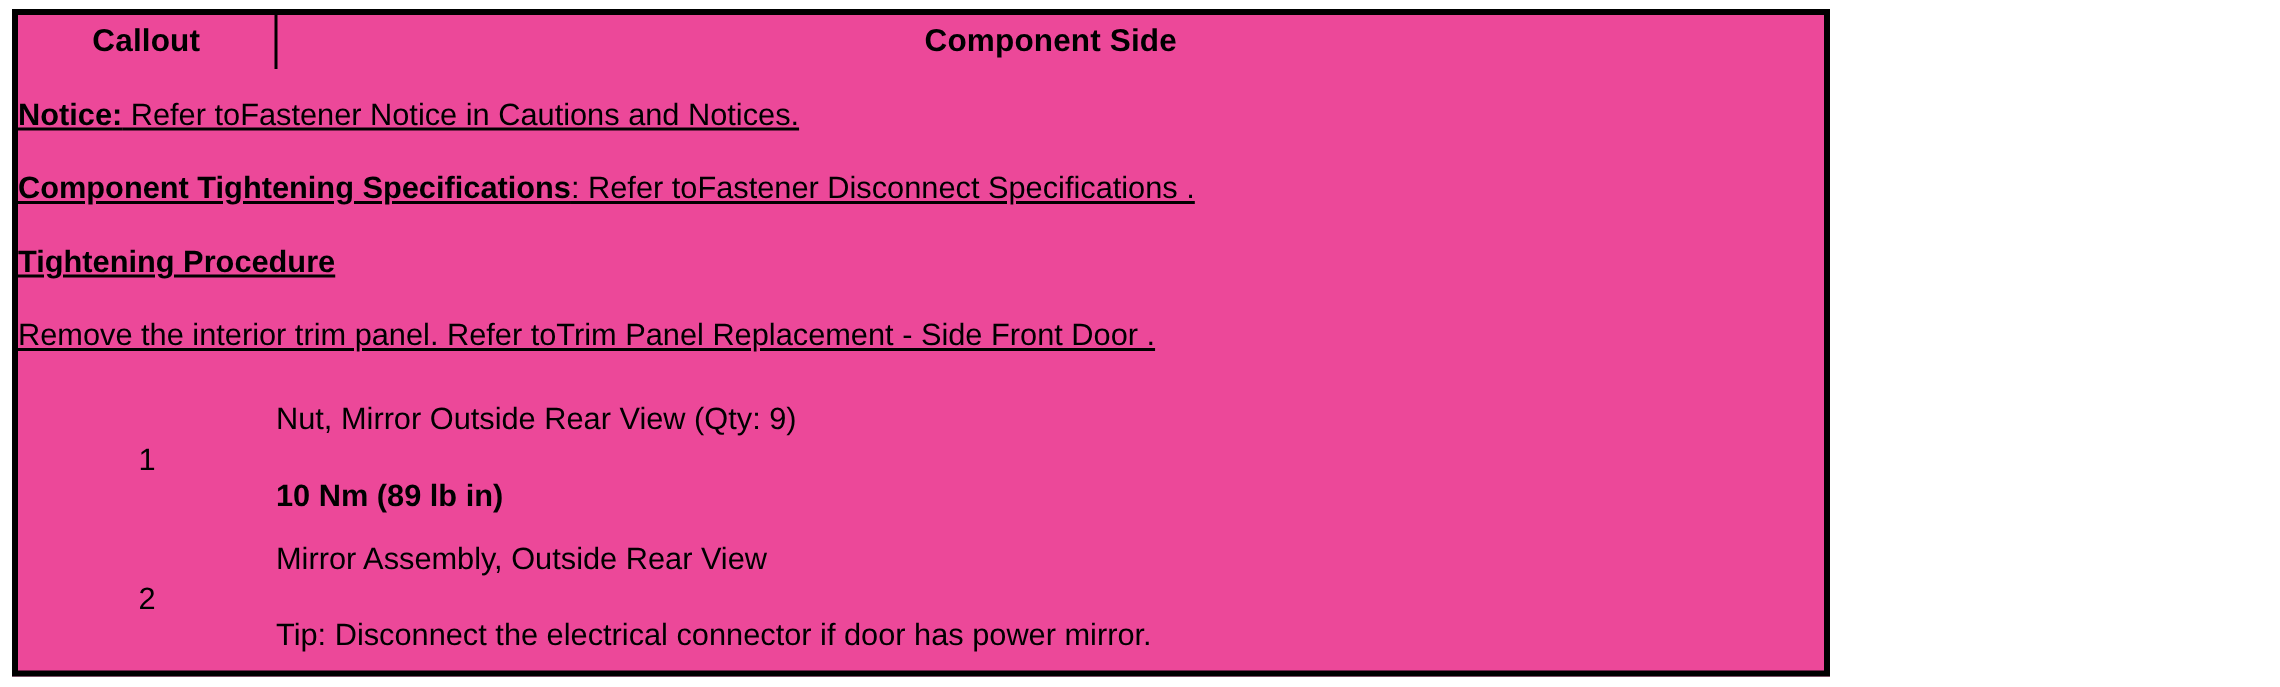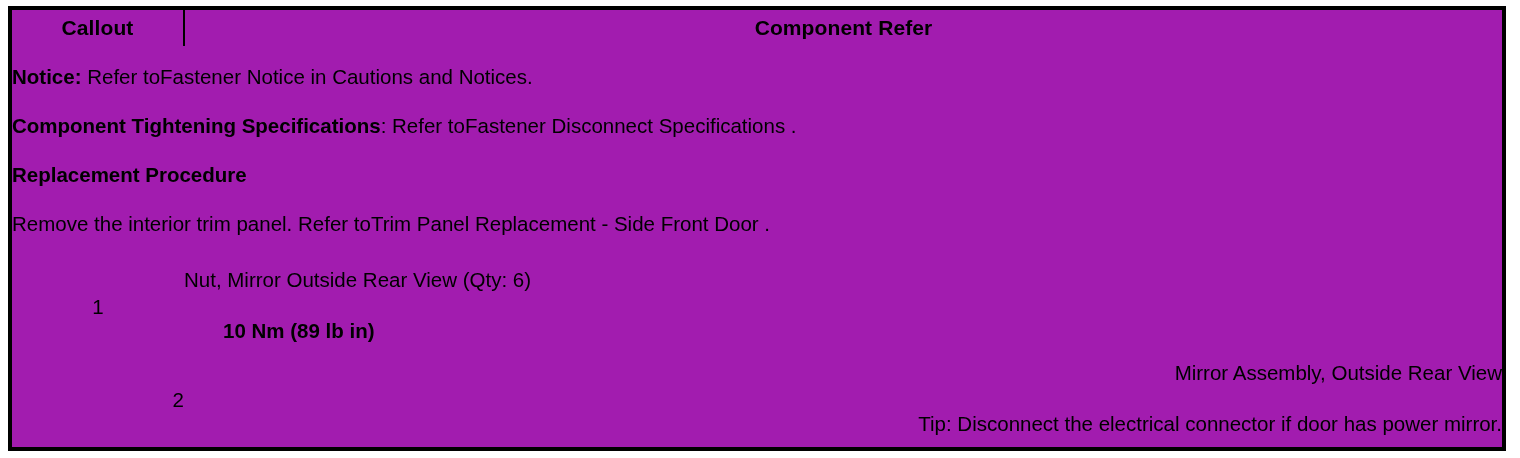--- a/index.html
+++ b/index.html
@@ -12,25 +12,25 @@
     height: 458px;
     font-family: "Liberation Sans", sans-serif;
     color: #000000;
     overflow: hidden;
   }
 
   .table-wrap {
     position: absolute;
     left: 8px;
     top: 6px;
-    width: 1498px;
+    width: 1212px;
     height: 445px;
     box-sizing: border-box;
     border: 4px solid #000000;
-    background: #a21caf;
+    background: #ec4899;
   }
 
   table.spec-table {
     width: 100%;
     height: 100%;
     border-collapse: collapse;
     table-layout: fixed;
   }
 
   table.spec-table td,
@@ -55,86 +55,86 @@
   }
   .hdr-row th.hdr-callout {
     border-right: 2px solid #000000;
   }
 
   
   .notice-row td {
     border-bottom: 2px solid #000000;
     padding: 9px 0 10px 6px;
     vertical-align: top;
+    text-decoration: underline;
   }
   .notice-line {
     font-size: 20.5px;
     line-height: 1.12;
     margin: 0 0 26px 0;
     white-space: nowrap;
   }
   .notice-line:last-child { margin-bottom: 4px; }
   .notice-line b { font-weight: bold; }
 
   
   .item-row td {
     border-bottom: 2px solid #000000;
   }
   .item-row:last-child td {
     border-bottom: 0;
-    text-align: right;
   }
   .cell-callout {
     text-align: center;
     font-size: 20.5px;
     border-right: 2px solid #000000;
   }
   .cell-name {
     padding: 9px 0 9px 8px;
     vertical-align: top;
   }
   .name-line {
     font-size: 20.5px;
     line-height: 1.12;
     margin: 0 0 28px 0;
     white-space: nowrap;
   }
-  .name-line:last-child { margin-bottom: 2px; margin-left: 39px; }
+  .name-line:last-child { margin-bottom: 2px; }
   .name-line b { font-weight: normal; }
   .bold-line { font-weight: bold; }
 </style>
 </head>
 <body>
 
 <div class="table-wrap">
   <table class="spec-table">
     <colgroup>
       <col class="col-callout">
       <col class="col-name">
     </colgroup>
     <thead>
       <tr class="hdr-row">
         <th class="hdr-callout">Callout</th>
-        <th class="hdr-name">Component Refer</th>
+        <th class="hdr-name">Component Side</th>
       </tr>
     </thead>
     <tbody>
       <tr class="notice-row">
         <td colspan="2">
           <p class="notice-line"><b>Notice:</b><span> Refer toFastener Notice in Cautions and Notices.</span></p>
           <p class="notice-line"><b>Component Tightening Specifications</b><span>: Refer toFastener Disconnect Specifications .</span></p>
-          <p class="notice-line bold-line">Replacement Procedure</p>
+          <p class="notice-line bold-line">Tightening Procedure</p>
           <p class="notice-line">Remove the interior trim panel. Refer toTrim Panel Replacement - Side Front Door .</p>
         </td>
       </tr>
 
       <tr class="item-row">
         <td class="cell-callout">1</td>
         <td class="cell-name">
-          <p class="name-line">Nut, Mirror Outside Rear View (Qty: 6)</p>
+          <p class="name-line">Nut, Mirror Outside Rear View (Qty: 9)</p>
           <p class="name-line bold-line">10 Nm (89 lb in)</p>
         </td>
       </tr>
 
       <tr class="item-row">
         <td class="cell-callout">2</td>
         <td class="cell-name">
           <p class="name-line">Mirror Assembly, Outside Rear View</p>
           <p class="name-line"><b>Tip:</b><span> Disconnect the electrical connector if door has power mirror.</span></p>
         </td>

